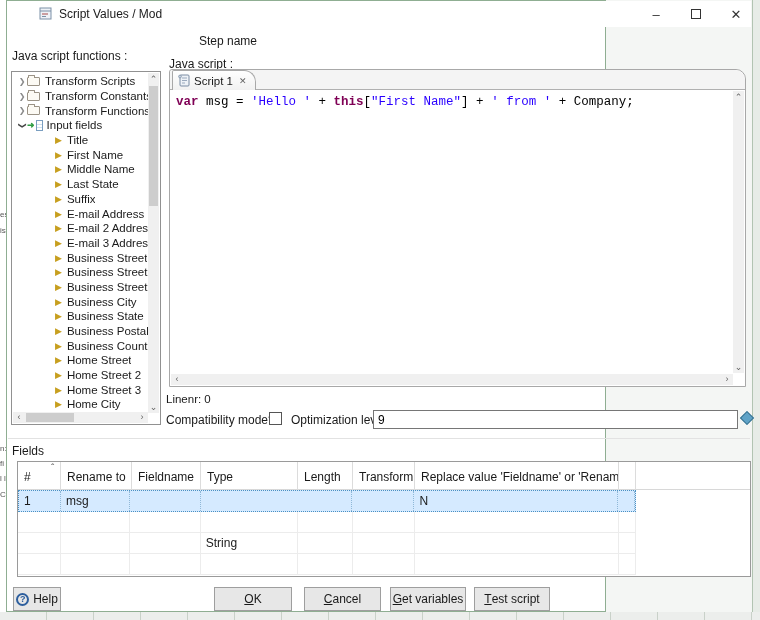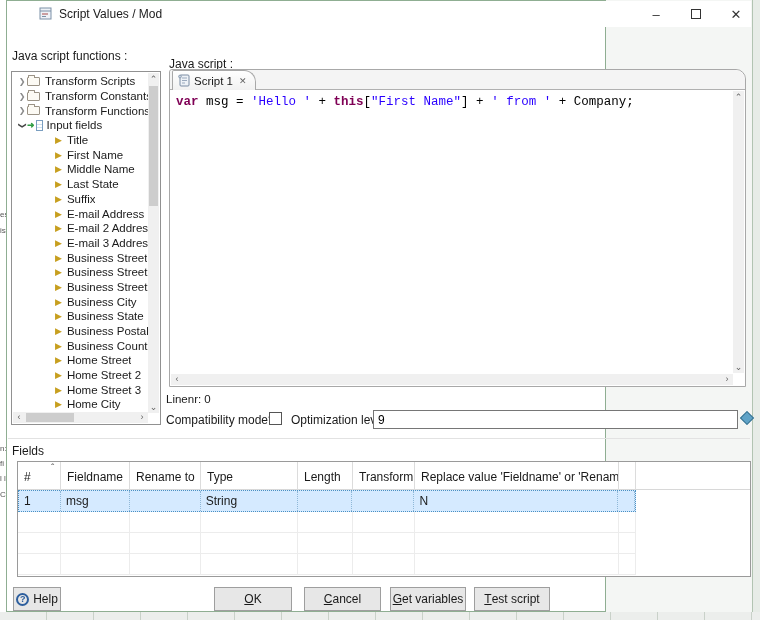--- a/index.html
+++ b/index.html
@@ -149,20 +149,21 @@
       <span>–</span>
     </div>
     <div class="abs winctl" id="btn-max">
       <span id="max-glyph"></span>
     </div>
     <div class="abs winctl" id="btn-close">
       <span>✕</span>
     </div>
   </div>
 
+  <div class="abs" id="stepname-label">Step name</div>
 
   <div class="abs" id="funcs-label">Java script functions :</div>
   <div class="abs" id="js-label">Java script :</div>
 
   <div class="abs" id="tree-panel">
     <div class="abs" id="tree">
         <div class="titem t-indent0">
           <span class="chev">❯</span>
           <span class="icon-folder"></span>
           <span class="tlabel">Transform Scripts</span>
@@ -305,34 +306,34 @@
   <div class="abs" id="opt-label">Optimization level</div>
   <input class="abs" id="opt-input" value="9" style="">
   <div class="abs" id="var-diamond"></div>
 
   <div class="abs" id="sep-line"></div>
 
   <div class="abs" id="fields-label">Fields</div>
   <div class="abs" id="fields-table">
     <div class="trow" id="thead-row">
         <div class="hcell" style="width: 43px;">#</div>
+        <div class="hcell" style="width: 71px;">Rename to</div>
         <div class="hcell" style="width: 69px;">Fieldname</div>
-        <div class="hcell" style="width: 71px;">Rename to</div>
         <div class="hcell" style="width: 97px;">Type</div>
         <div class="hcell" style="width: 55px;">Length</div>
         <div class="hcell" style="width: 62px;">Transform</div>
         <div class="hcell" style="width: 204px;">Replace value 'Fieldname' or 'Rename to'</div>
         <div class="hcell" style="width: 17px;"></div>
       </div>
     <span class="abs" id="sort-asc">ˆ</span>
     <div class="trow" id="data-row-1">
         <div class="dcell" style="width: 42px;">1</div>
         <div class="dcell" style="width: 69px;">msg</div>
         <div class="dcell" style="width: 71px;"></div>
-        <div class="dcell" style="width: 97px;">String</div>
+        <div class="dcell" style="width: 97px; margin-top: 42px;">String</div>
         <div class="dcell" style="width: 55px;"></div>
         <div class="dcell" style="width: 62px;"></div>
         <div class="dcell" style="width: 204px;">N</div>
         <div class="dcell" style="width: 17px;"></div>
       </div>
     <div id="empty-rows">
         <div class="trow erow" style="top: 50px;">
           <div class="ecell" style="width: 43px;"></div>
           <div class="ecell" style="width: 69px;"></div>
           <div class="ecell" style="width: 71px;"></div>

